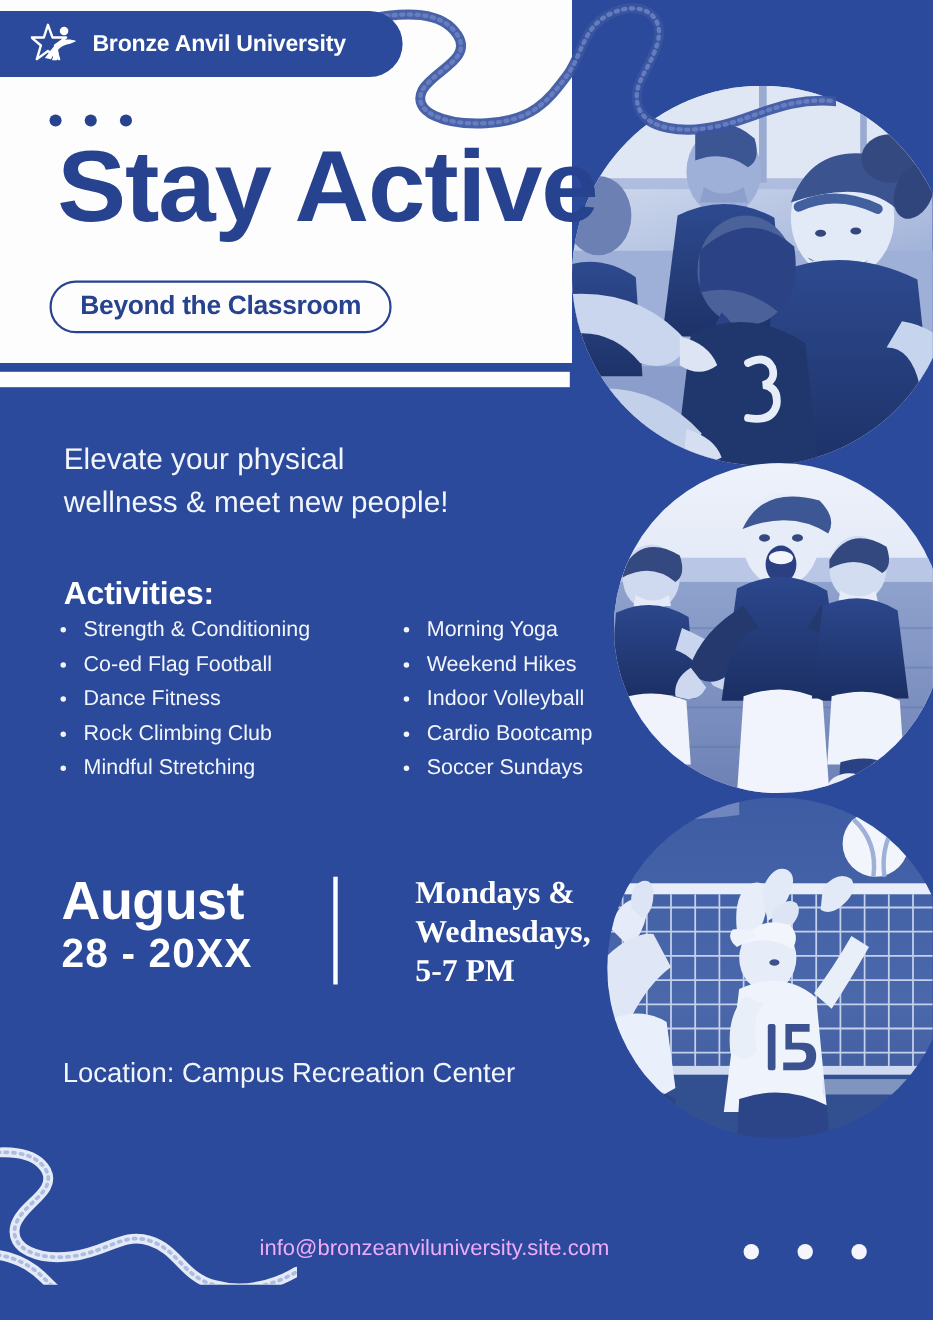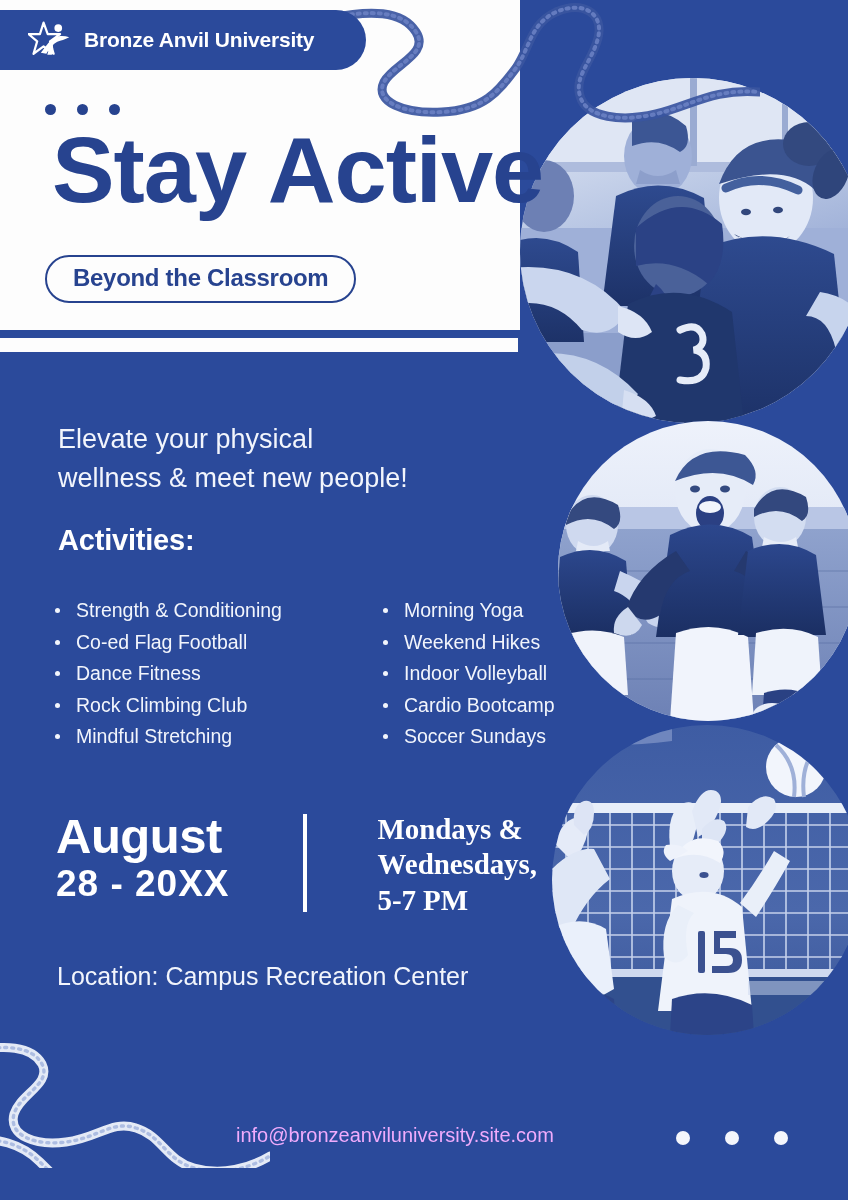--- a/index.html
+++ b/index.html
@@ -97,42 +97,42 @@
     color:#27438f;
     font-size:24px;
     font-weight:bold;
     letter-spacing:-0.3px;
     white-space:nowrap;
   }
 
   
   .lede {
     position:absolute;
-    left:58px; top:420px;
+    left:58px; top:398px;
     z-index:5;
     color:#f2f5fc;
     font-size:27px;
     line-height:1.45;
     white-space:pre-line;
   }
   .activities-head {
     position:absolute;
     left:58px; top:524px;
     z-index:5;
     color:#ffffff;
     font-size:29px;
     font-weight:bold;
     letter-spacing:-0.2px;
   }
   .activities-cols {
     position:absolute;
-    left:52px; top:595px;
+    left:52px; top:557px;
     z-index:5;
     display:flex;
-    gap:54px;
+    gap:38px;
     align-items:center;
   }
   .act-col { list-style:none; }
   .act-col li {
     color:#f2f5fc;
     font-size:19.5px;
     line-height:1.62;
     position:relative;
     padding-left:24px;
     white-space:nowrap;
@@ -143,21 +143,21 @@
     left:3px; top:13px;
     width:5px; height:5px;
     border-radius:50%;
     background:#f2f5fc;
   }
   .col-b { margin-left:44px; }
 
   
   .datetime {
     position:absolute;
-    left:56px; top:812px;
+    left:56px; top:795px;
     z-index:5;
     display:flex;
     align-items:stretch;
     gap:43px;
   }
   .date-block {
     color:#ffffff;
     font-weight:bold;
     font-family:"Liberation Sans Narrow","Liberation Sans",sans-serif;
     padding-right:30px;

